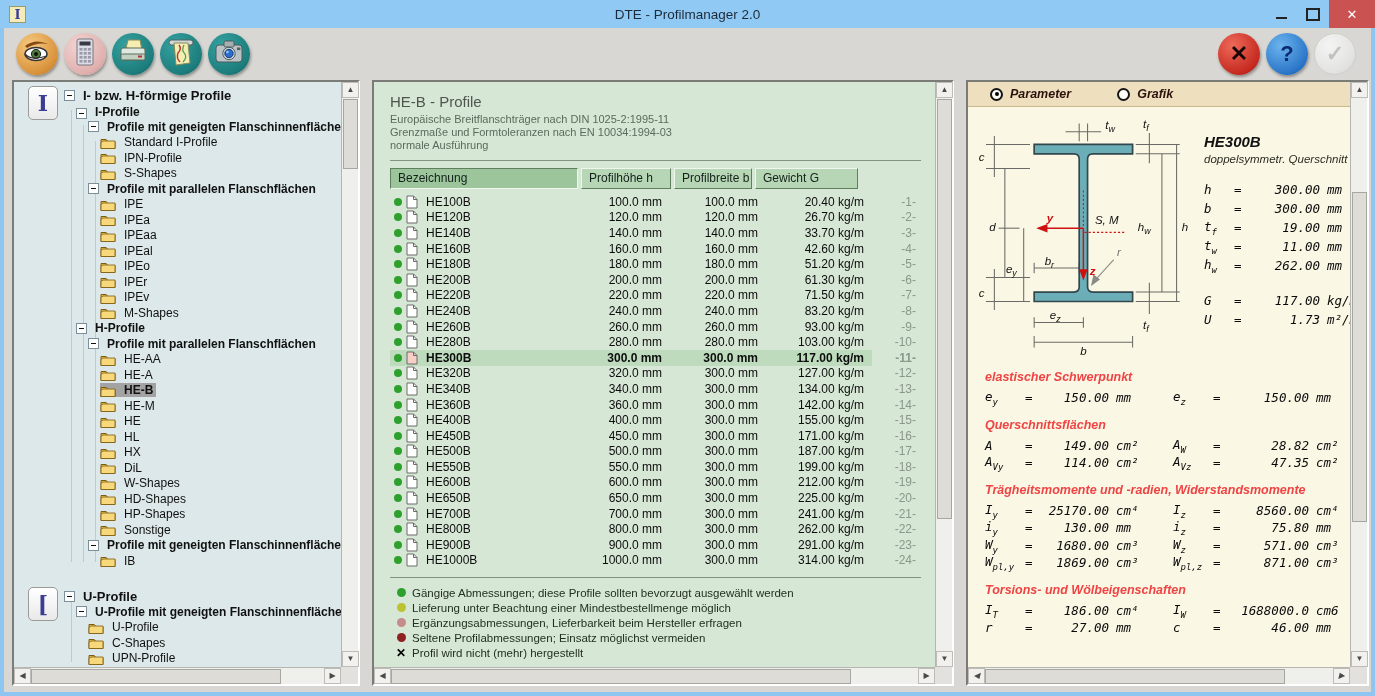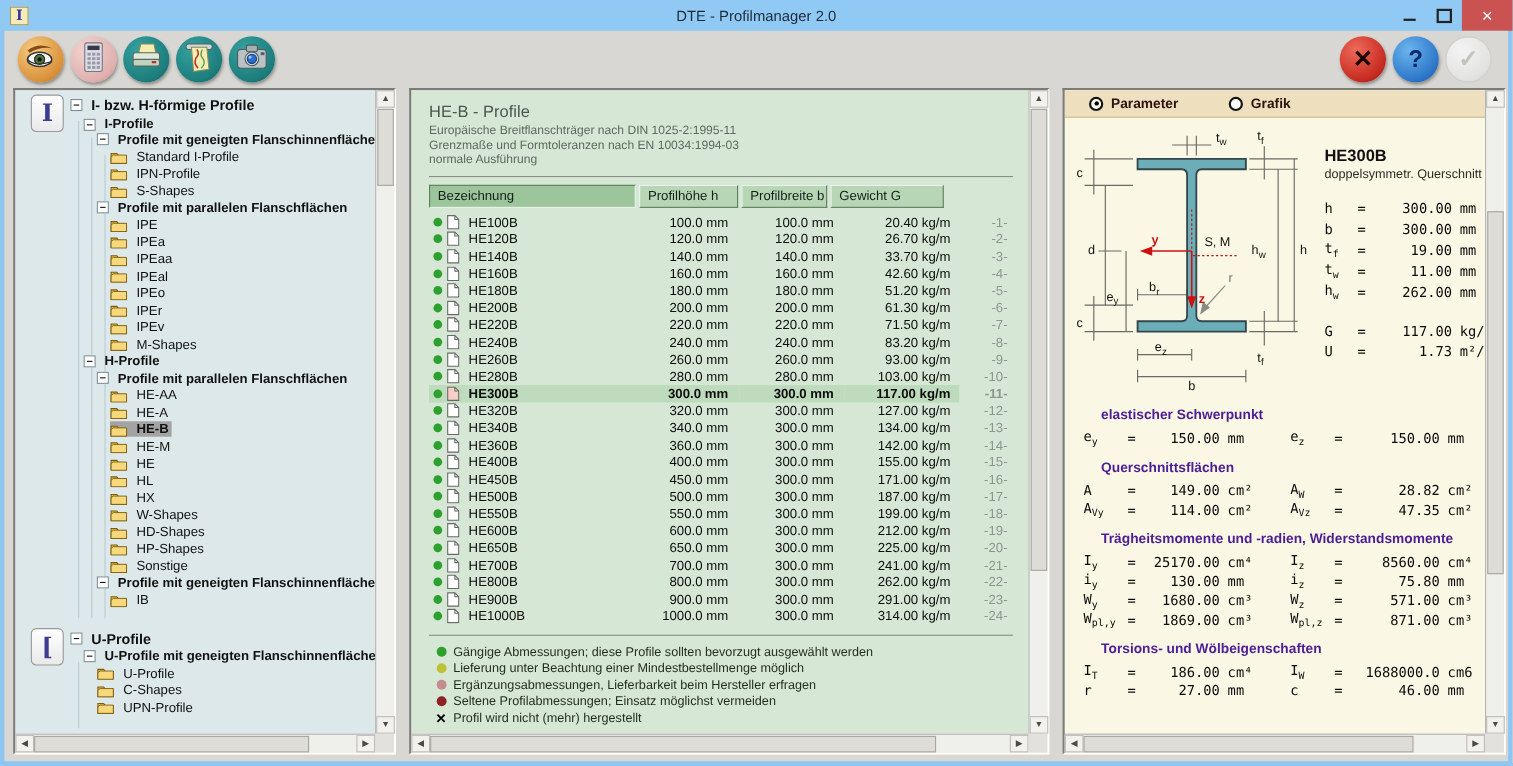--- a/index.html
+++ b/index.html
@@ -90,41 +90,41 @@
   .prow.rsel .hl { background:#bedcbd; }
   .prow .cell { height:100%; display:flex; align-items:center; }
   .prow .cell.c-r { justify-content:flex-end; }
   .legend { margin-top:6px; }
   .lrow { display:flex; align-items:center; height:15px; font-size:11.5px; color:#23301f; }
   .lmark { width:22px; display:flex; justify-content:center; flex:none; }
   .ldot { width:9px; height:9px; border-radius:50%; }
   .lx { font-weight:bold; font-size:12px; color:#000; }
 
   
-  #detail-panel { left:962px; width:403px; }
+  #detail-panel { left:962px; width:403px;font-style:italic; }
   .detail-body { position:absolute; inset:0 17px 17px 0; background:#fbf7e5; overflow:hidden; }
   .dp-tabs { height:25px; background:#eedfbe; border-bottom:1px solid #cbb98e; display:flex; align-items:center;
              gap:46px; padding-left:22px; }
   .radio-item { display:flex; align-items:center; gap:7px; font-size:12.5px; font-weight:bold; color:#2c120d; }
   .radio { width:13px; height:13px; border:2px solid #151515; border-radius:50%; background:#fdfdf6; position:relative; }
   .radio.on::after { content:""; position:absolute; left:2.5px; top:2.5px; width:4px; height:4px; border-radius:50%; background:#000; }
   .diagram-wrap { position:relative; height:252px; }
   .diagram-svg { position:absolute; left:4px; top:6px; }
   .dp-info { position:absolute; left:236px; top:26px; }
   .dp-name { font-size:15px; font-weight:bold; color:#111; }
   .dp-type { font-size:11.5px; color:#2c2c24; margin-top:3px; }
   .mono { font-family:"DejaVu Sans Mono", monospace; }
   .dim-list { margin-top:15px; }
   .dimrow { display:flex; font-size:12.5px; height:19px; align-items:center; color:#0a0a0a; }
   .dimrow .pl { width:30px; } .dimrow .pe { width:14px; }
   .dimrow .pv { width:72px; text-align:right; } .dimrow .pu { margin-left:7px; }
   .dim-gap { height:16px; }
   sub.ss { font-size:9px; }
   .sections { padding-left:17px; }
-  .sec-h { font-size:12.5px; font-weight:bold; color:#4c1d95; margin:11px 16px 5px; }
+  .sec-h { font-size:12.5px; font-weight:bold; color:#ef4444; margin:11px 0 5px; }
   .secrow { display:grid; grid-template-columns:188px 1fr; font-size:12.5px; height:17.5px; align-items:center; color:#0a0a0a; }
   .pcell { display:flex; align-items:center; }
   .pcell .pl { width:40px; } .pcell .pe { width:14px; }
   .pcell .pv { width:70px; text-align:right; } .pcell .pu { margin-left:7px; }
   .pcell.right .pv { width:82px; }
 
   svg text { font-family:"Liberation Sans", sans-serif; font-size:11px; fill:#111; }
   svg .ss2 { font-size:8.5px; }
   svg .red { fill:#cf1010; font-weight:bold; }
   svg .gray { fill:#707070; }
@@ -418,20 +418,29 @@
             <span class="tlabel">HL</span>
           </span>
         </div>
         <div class="trow folder" style="padding-left: 86px;">
           <span class="tlabel-wrap">
             <span class="ticon"><svg width="16" height="13" viewBox="0 0 16 13">
                 <path d="M1 3.5 h5.2 l1.6 2 H15 v7 H1 Z" fill="#edbE45" stroke="#7c5c12"></path>
                 <path d="M1 6.5 L3 5 h12 v1.5 H15 v6 H1 Z" fill="#f7d87a" stroke="#7c5c12" stroke-width="0.8"></path>
               </svg></span>
             <span class="tlabel">HX</span>
+          </span>
+        </div>
+        <div class="trow folder" style="padding-left: 86px;">
+          <span class="tlabel-wrap">
+            <span class="ticon"><svg width="16" height="13" viewBox="0 0 16 13">
+                <path d="M1 3.5 h5.2 l1.6 2 H15 v7 H1 Z" fill="#edbE45" stroke="#7c5c12"></path>
+                <path d="M1 6.5 L3 5 h12 v1.5 H15 v6 H1 Z" fill="#f7d87a" stroke="#7c5c12" stroke-width="0.8"></path>
+              </svg></span>
+            <span class="tlabel">DiL</span>
           </span>
         </div>
         <div class="trow folder" style="padding-left: 86px;">
           <span class="tlabel-wrap">
             <span class="ticon"><svg width="16" height="13" viewBox="0 0 16 13">
                 <path d="M1 3.5 h5.2 l1.6 2 H15 v7 H1 Z" fill="#edbE45" stroke="#7c5c12"></path>
                 <path d="M1 6.5 L3 5 h12 v1.5 H15 v6 H1 Z" fill="#f7d87a" stroke="#7c5c12" stroke-width="0.8"></path>
               </svg></span>
             <span class="tlabel">W-Shapes</span>
           </span>

